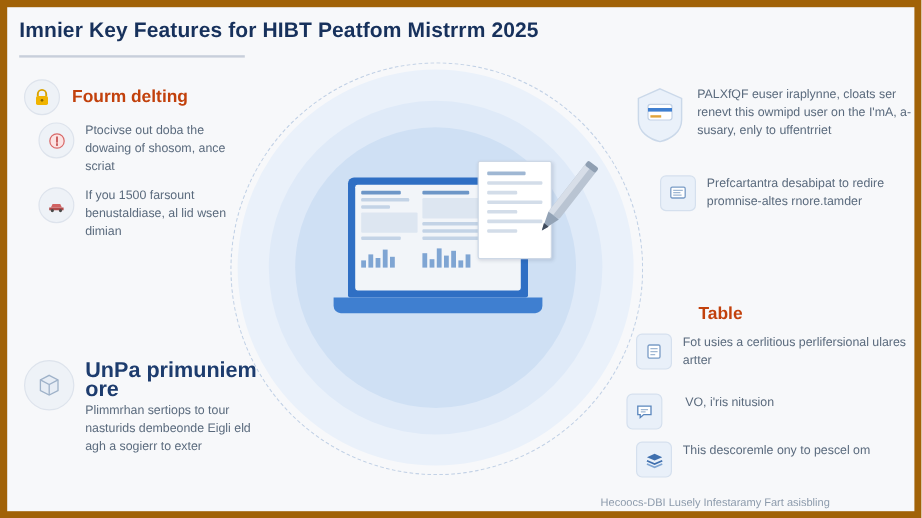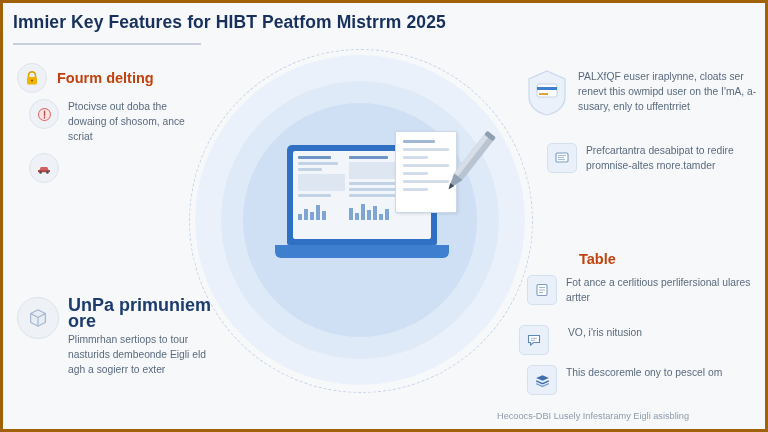--- a/index.html
+++ b/index.html
@@ -9,21 +9,21 @@
   }
   body {
     font-family: "Liberation Sans", sans-serif;
   }
   #page {
     position: relative;
     width: 768px;
     height: 432px;
     overflow: hidden;
     background: #f7f8fa;
-    border: 3px solid #a16207;
+    border: 6px solid #a16207;
     box-sizing: border-box;
   }
   
   .title {
     position: absolute;
     left: 10px;
     top: 8px;
     width: 560px;
     font-size: 17.5px;
     font-weight: bold;
@@ -352,20 +352,21 @@
 
   <div class="item" id="left-item-2">
     <span class="bubble">
       <svg width="16" height="16" viewBox="0 0 16 16">
         <path d="M2 10h12v2.2H2z" fill="#b04a4a"></path>
         <path d="M3.4 10l1.4-3h6.4l1.4 3z" fill="#d16262"></path>
         <circle cx="4.6" cy="12.5" r="1.3" fill="#4a4a4a"></circle>
         <circle cx="11.4" cy="12.5" r="1.3" fill="#4a4a4a"></circle>
       </svg>
     </span>
+    <span class="txt">If you 1500 farsount benustaldiase, al lid wsen dimian</span>
   </div>
 
   <div class="item" id="left-item-3">
     <span class="bubble lg">
       <svg width="22" height="22" viewBox="0 0 24 24">
         <path d="M12 3l8 4.2v9.6L12 21l-8-4.2V7.2z" fill="#e7edf5" stroke="#9fb2c9" stroke-width="1.2"></path>
         <path d="M4 7.2l8 4.2 8-4.2M12 11.4V21" fill="none" stroke="#9fb2c9" stroke-width="1.2"></path>
       </svg>
     </span>
     <span class="txt">
@@ -400,21 +401,21 @@
     <span class="htxt">Table</span>
   </div>
 
   <div class="item" id="right-item-4">
     <span class="bubble sq">
       <svg width="16" height="16" viewBox="0 0 16 16">
         <rect x="3" y="2.5" width="10" height="11" rx="1.2" fill="#ffffff" stroke="#7a9cc6" stroke-width="1.1"></rect>
         <path d="M5 5.5h6M5 8h6M5 10.5h4" stroke="#9fb7d3" stroke-width="1"></path>
       </svg>
     </span>
-    <span class="txt">Fot ance a cerlitious perlifersional ulares artter</span>
+    <span class="txt">Fot usies a cerlitious perlifersional ulares artter</span>
   </div>
 
   <div class="item" id="right-item-5">
     <span class="bubble sq">
       <svg width="16" height="16" viewBox="0 0 16 16">
         <path d="M2.5 3.5h11v7h-6l-3 2.5V10.5h-2z" fill="#ffffff" stroke="#5a86bd" stroke-width="1.1"></path>
         <path d="M5 6.3h6M5 8.3h4" stroke="#9fb7d3" stroke-width="1"></path>
       </svg>
     </span>
     <span class="txt">VO, i'ris nitusion</span>
@@ -424,14 +425,14 @@
     <span class="bubble sq">
       <svg width="17" height="17" viewBox="0 0 16 16">
         <path d="M8 3l6 2.6-6 2.6-6-2.6z" fill="#3f6fae"></path>
         <path d="M2 8.4l6 2.6 6-2.6" fill="none" stroke="#3f6fae" stroke-width="1.3"></path>
         <path d="M2 11l6 2.6 6-2.6" fill="none" stroke="#7fa5d3" stroke-width="1.3"></path>
       </svg>
     </span>
     <span class="txt">This descoremle ony to pescel om</span>
   </div>
 
-  <div class="footer-note">Hecoocs-DBI Lusely Infestaramy Eigli asisbling</div>
+  <div class="footer-note">Hecoocs-DBI Lusely Infestaramy Fart asisbling</div>
 </div>
 
 </body></html>

